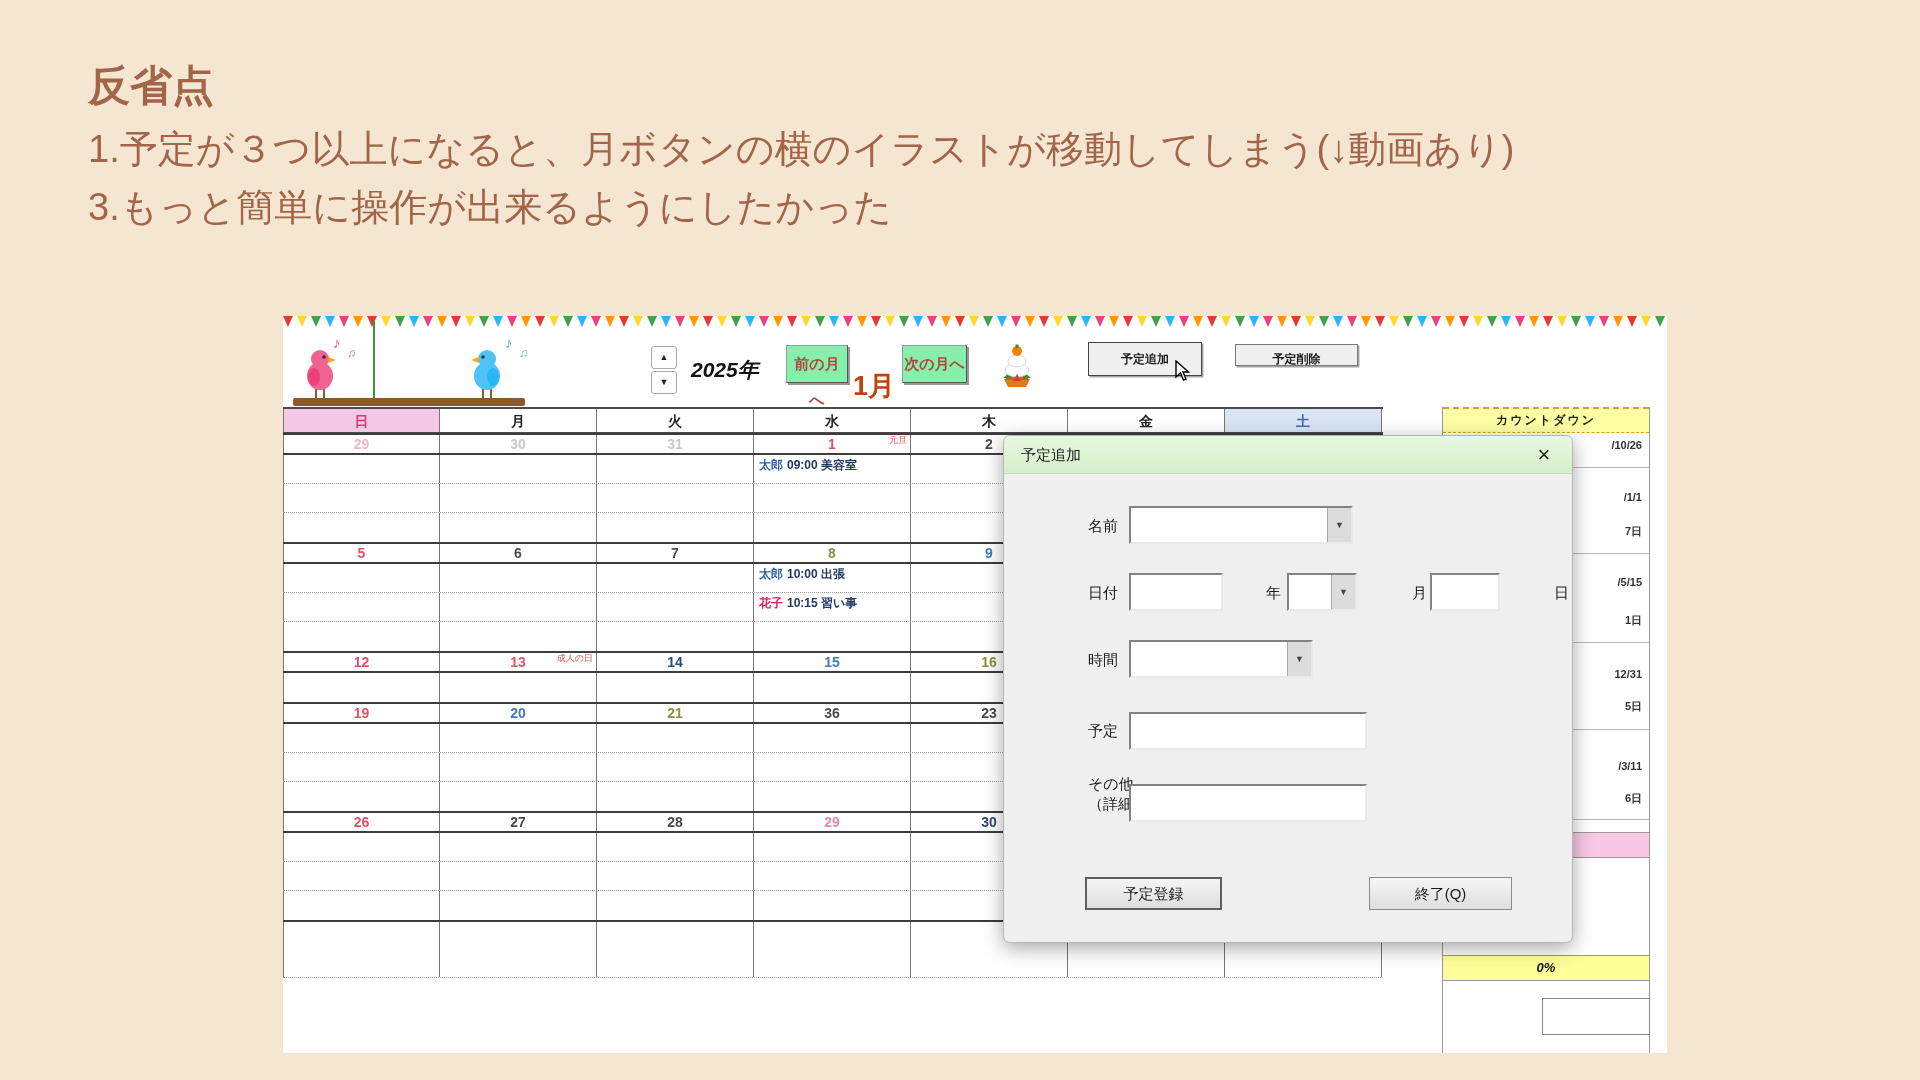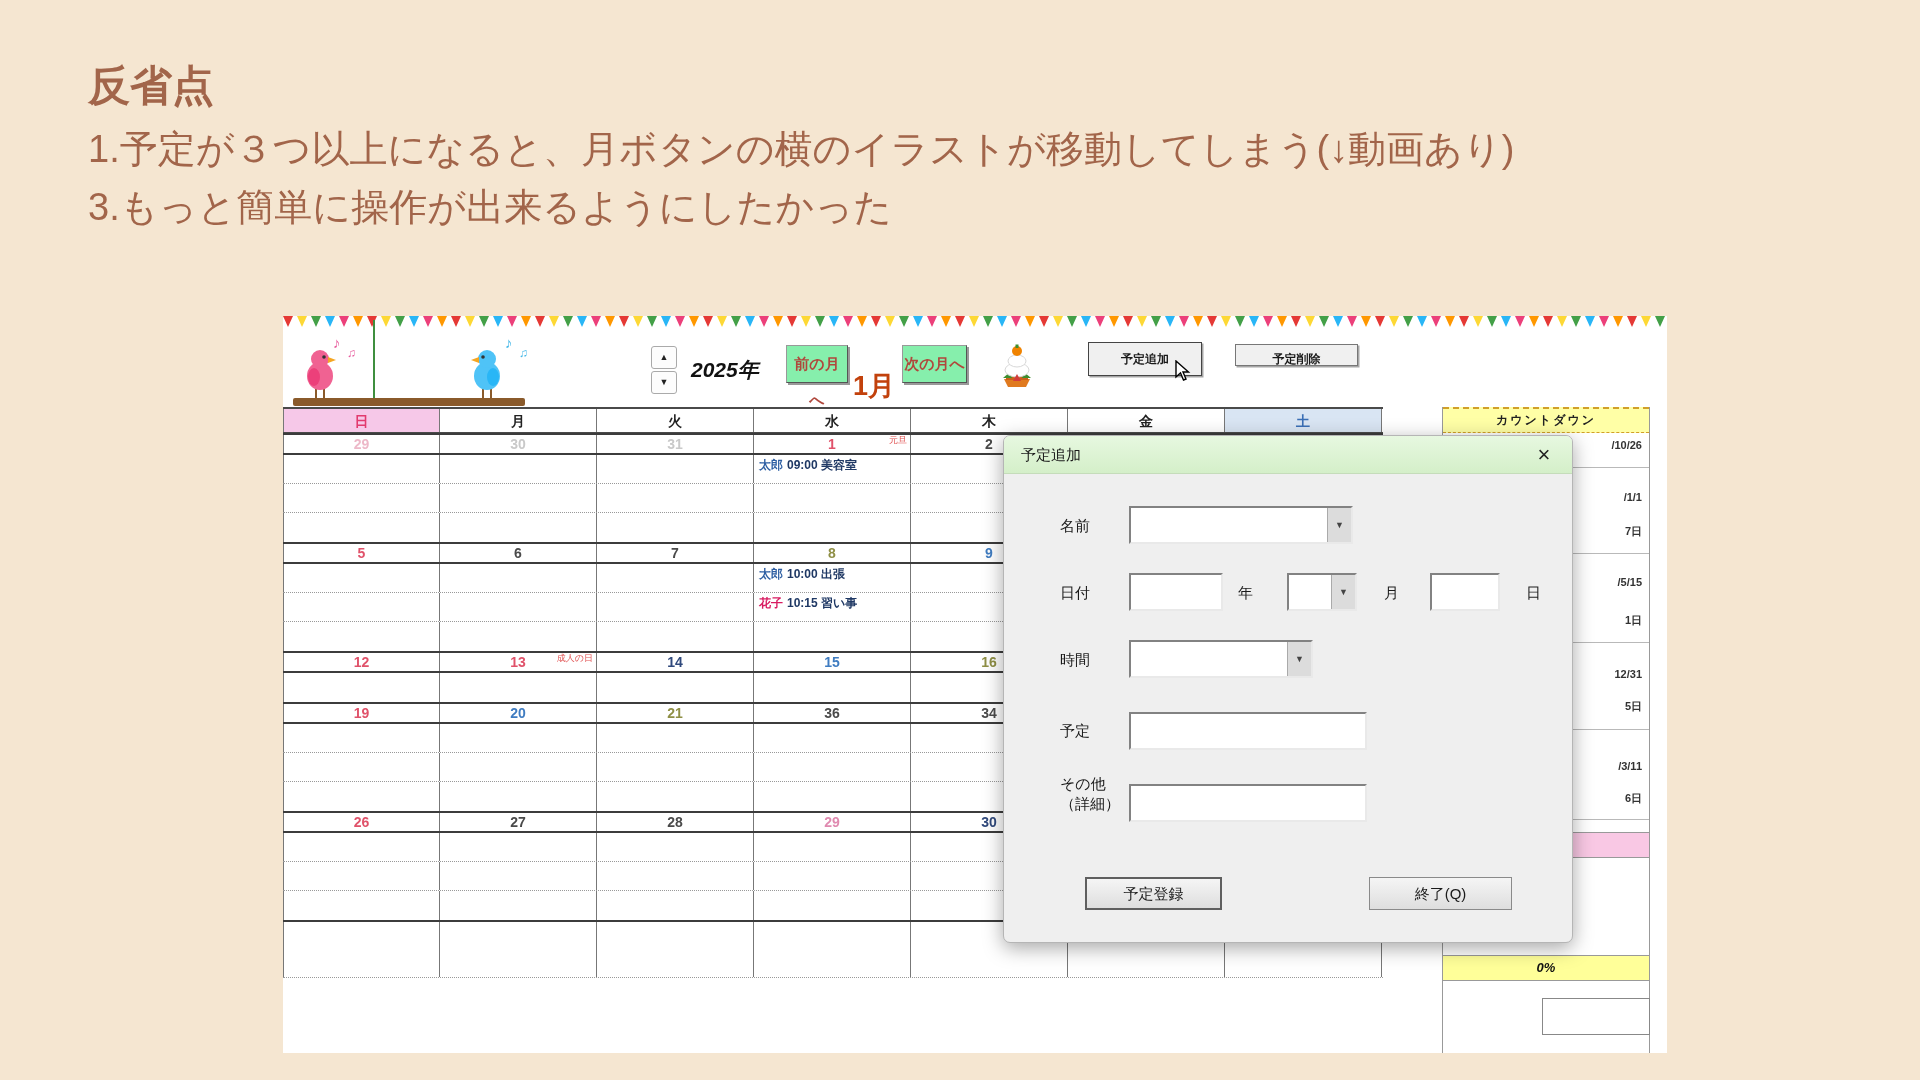--- a/index.html
+++ b/index.html
@@ -80,21 +80,21 @@
   .cd-sep { position:absolute; left:0; width:100%; height:0; border-bottom:1px solid #b9b9b9; }
   .cd-pink { position:absolute; left:0; top:425px; width:100%; height:26px; background:#f9c8e4; border-top:1px solid #999; border-bottom:1px solid #999; }
   .cd-progress { position:absolute; left:0; top:548px; width:100%; height:26px; background:#ffff99; border-top:1px solid #999; border-bottom:1px solid #999; font-size:13px; font-weight:bold; font-style:italic; text-align:center; line-height:24px; color:#111; }
   .cd-box { position:absolute; left:99px; top:591px; width:108px; height:37px; background:#fff; border:1.5px solid #888; }
 
   
   .dialog { position:absolute; left:1003px; top:435px; width:570px; height:508px; background:#efefef; border:1px solid #b5b5b5; border-radius:7px; box-shadow:0 5px 20px rgba(0,0,0,.35); z-index:40; }
   .dlg-titlebar { height:38px; background:linear-gradient(#e7f8e0,#d4efc9); border-radius:6px 6px 0 0; border-bottom:1px solid #c5dcba; }
   .dlg-title { position:absolute; left:17px; top:10px; font-size:15px; color:#1a1a1a; }
   .dlg-close { position:absolute; right:14px; top:5px; font-size:22px; color:#222; width:28px; height:28px; text-align:center; line-height:28px; cursor:default; }
-  .lbl { position:absolute; font-size:15px; color:#1a1a1a; }
+  .lbl { position:absolute; font-size:15px; color:#1a1a1a;margin-left:28px; }
   .field { position:absolute; background:#fff; border:2px solid; border-color:#828282 #e9e9e9 #e9e9e9 #828282; }
   .combo .dd { position:absolute; right:0; top:0; width:24px; height:100%; background:#dcdcdc; border-left:1px solid #aaa; font-size:9px; color:#444; text-align:center; display:flex; align-items:center; justify-content:center; cursor:default; }
   .dlg-btn { position:absolute; height:33px; background:linear-gradient(#f5f5f5,#dedede); border:1px solid #8a8a8a; font-size:15px; color:#1a1a1a; text-align:center; cursor:default; }
   .dlg-btn.primary { border:2px solid #5f5f5f; }
 
   
   .cursor { position:absolute; left:1175px; top:360px; z-index:60; }
 </style>
 </head>
 <body>
@@ -359,21 +359,21 @@
             <div class="cell"></div>
             <div class="cell"></div>
             <div class="cell"></div>
             <div class="cell"></div>
           </div>
           <div class="grid-row date-row">
             <div class="cell"><span class="d-sun">19</span></div>
             <div class="cell"><span class="d-blue">20</span></div>
             <div class="cell"><span class="d-olive">21</span></div>
             <div class="cell"><span class="d-dark">36</span></div>
-            <div class="cell"><span class="d-dark">34</span></div>
+            <div class="cell"><span class="d-dark">23</span></div>
             <div class="cell"><span class="d-dark"></span></div>
             <div class="cell"><span class="d-dark"></span></div>
           </div>
           <div class="grid-row entry-row dotted">
             <div class="cell"></div>
             <div class="cell"></div>
             <div class="cell"></div>
             <div class="cell"></div>
             <div class="cell"></div>
             <div class="cell"></div>

